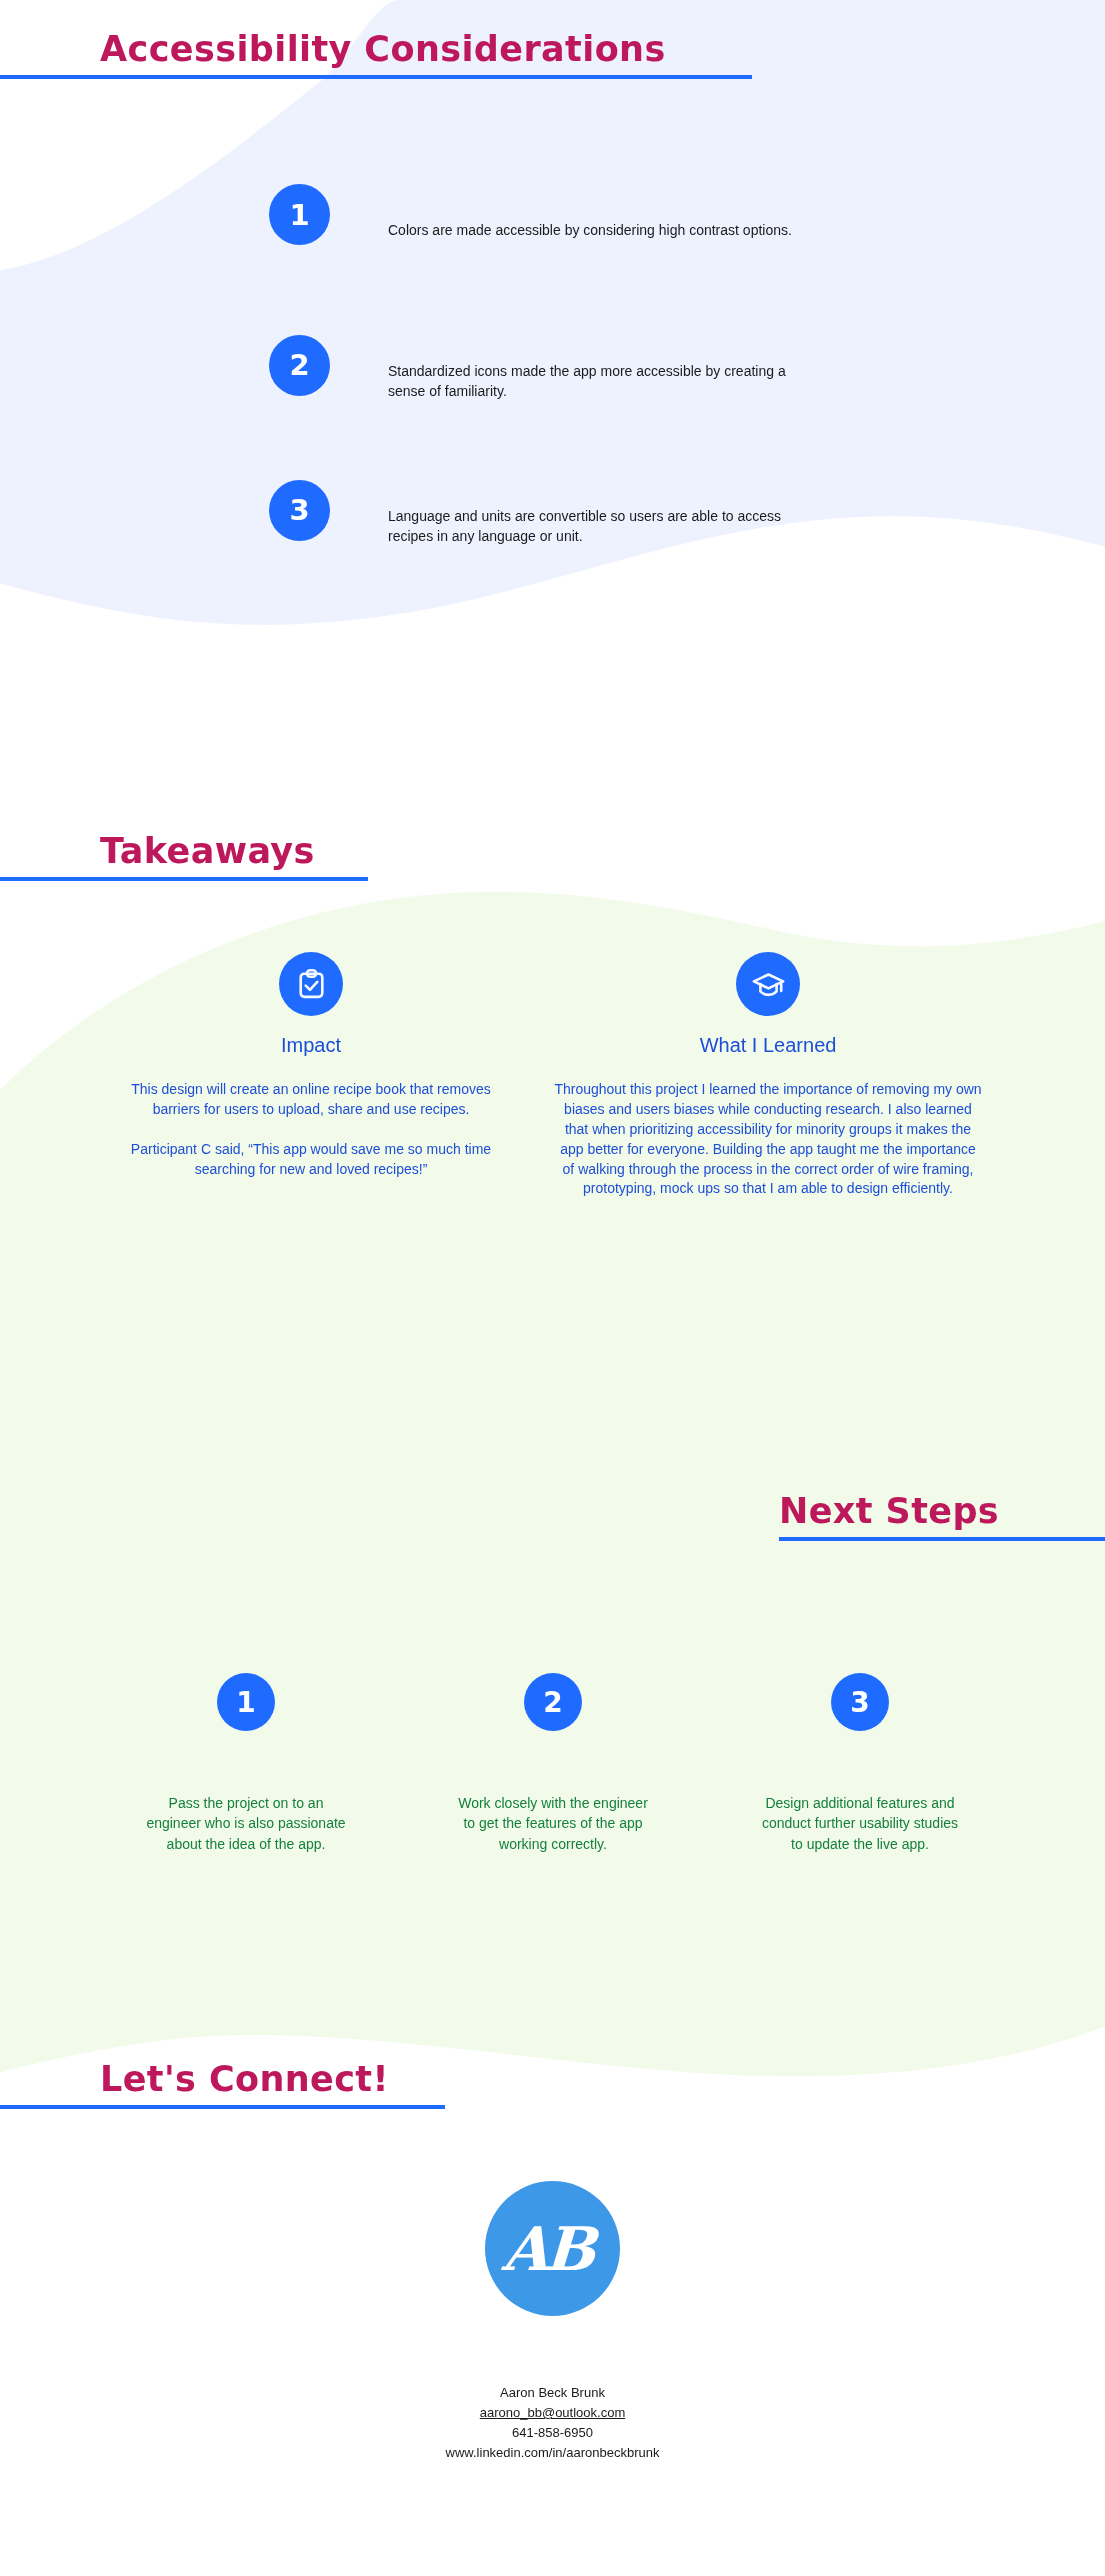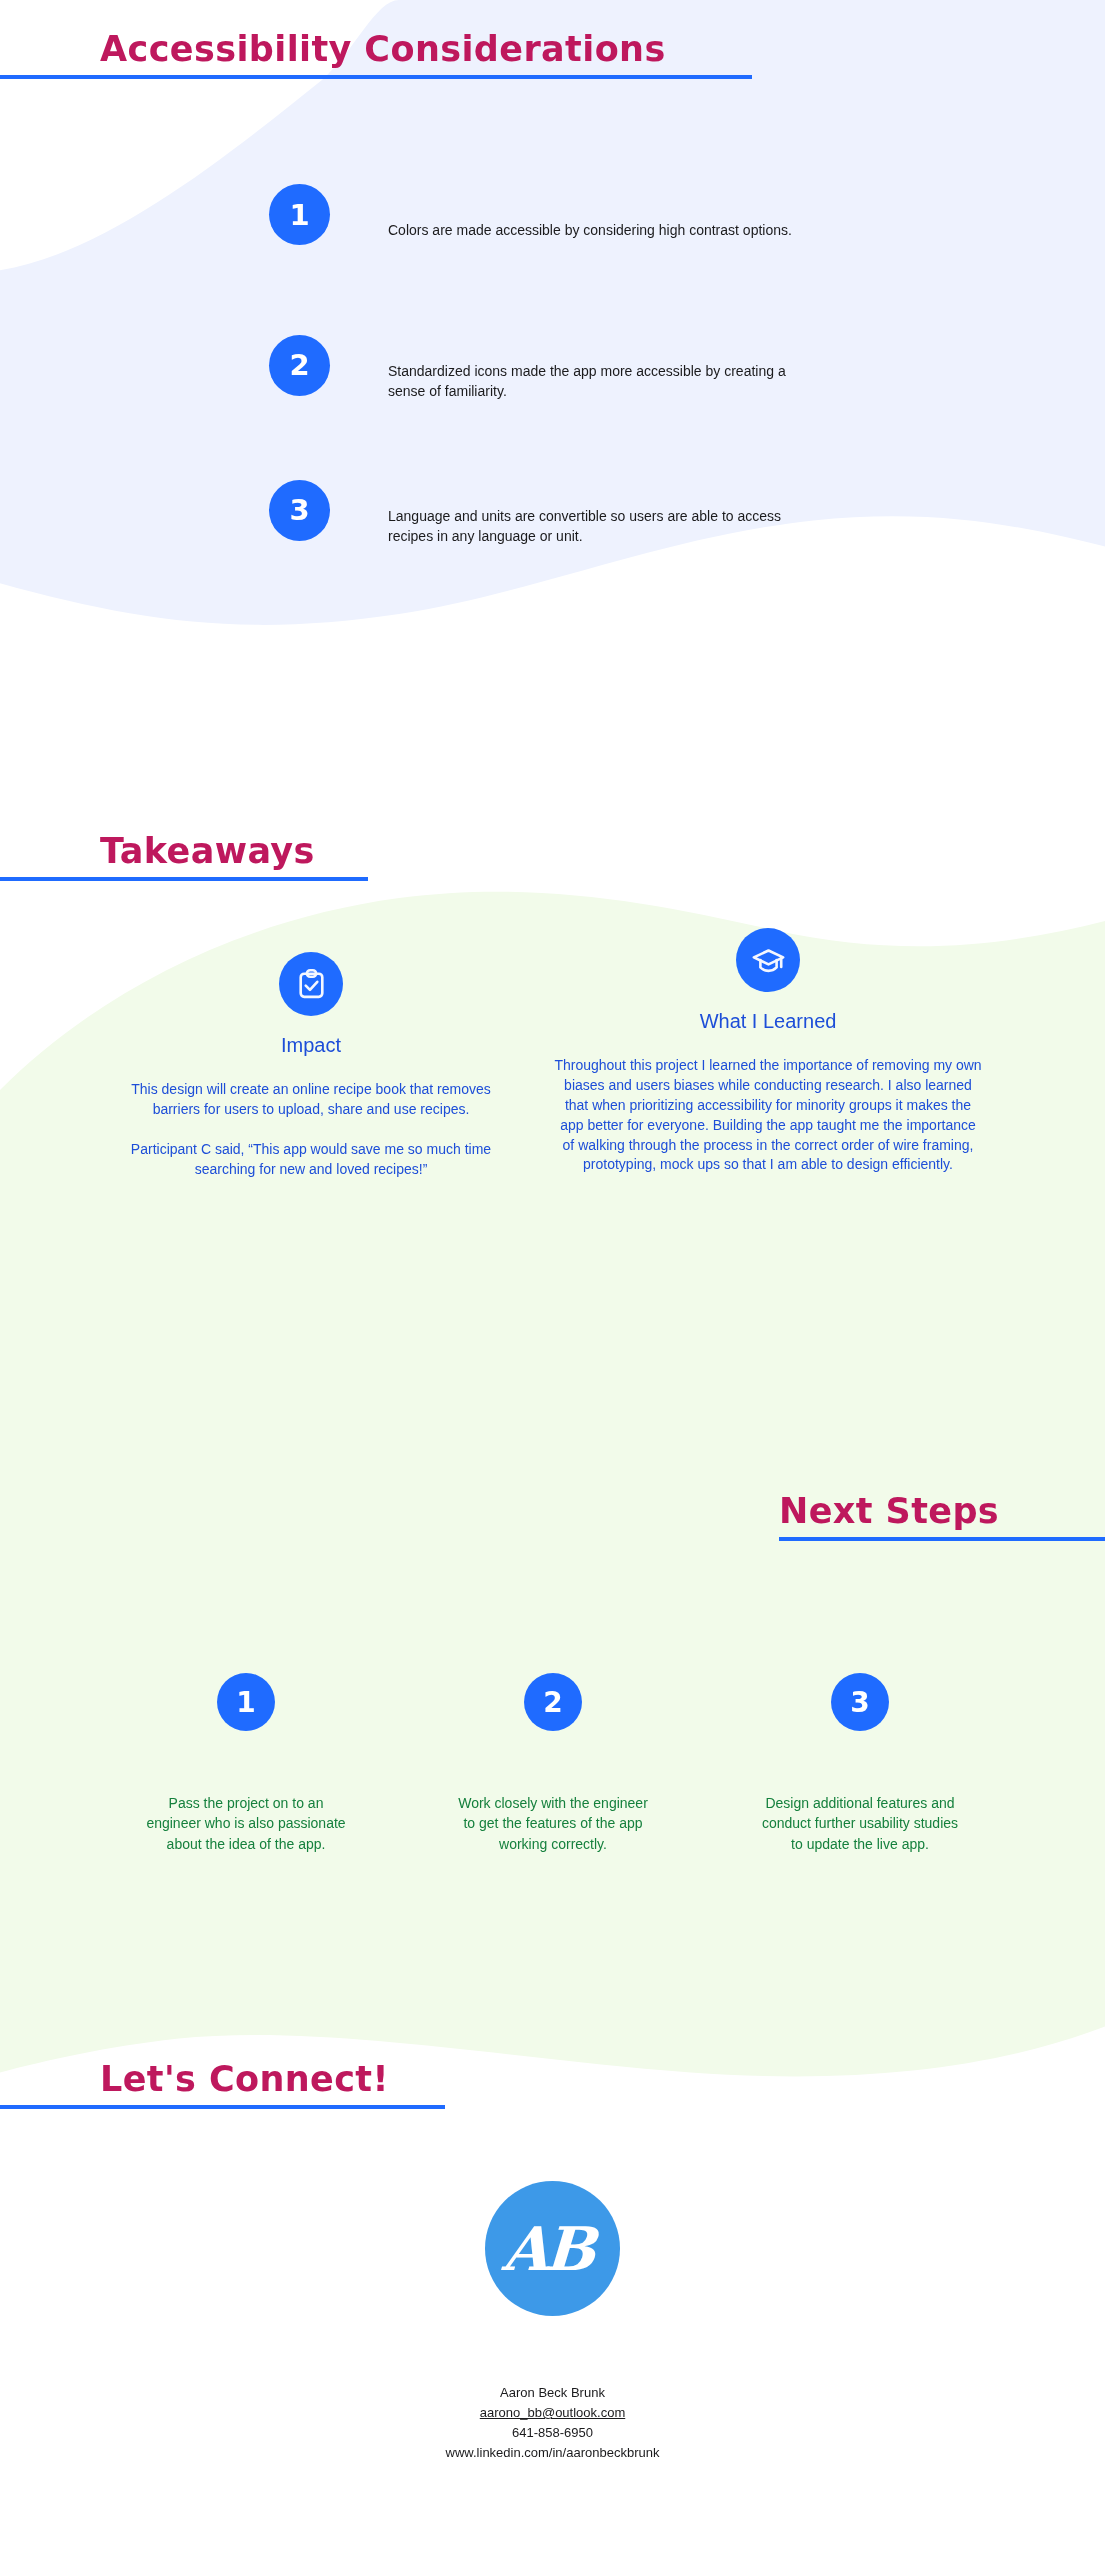--- a/index.html
+++ b/index.html
@@ -230,21 +230,21 @@
         <polyline points="16.5,25.5 22,31 31.5,20.5"></polyline>
       </svg>
     </div>
     <div class="takeaway-title">Impact</div>
     <div class="takeaway-body">
       <p>This design will create an online recipe book that removes barriers for users to upload, share and use recipes.</p>
       <p>Participant C said, “This app would save me so much time searching for new and loved recipes!”</p>
     </div>
   </div>
 
-  <div class="takeaway-col" style="left:553px; top:928px; width:430px;">
+  <div class="takeaway-col" style="left:553px; top:952px; width:430px;">
     <div class="icon-badge">
       <svg width="37" height="37" viewBox="0 0 48 48" fill="none" stroke="#f4f7ff" stroke-width="3.4" stroke-linecap="round" stroke-linejoin="round">
         <polygon points="24,11 43,20 24,29 5,20"></polygon>
         <path d="M13.5 23.5 V33 C13.5 33 18 37.5 24 37.5 C30 37.5 34.5 33 34.5 33 V23.5"></path>
         <line x1="40.5" y1="21.5" x2="40.5" y2="32.5"></line>
       </svg>
     </div>
     <div class="takeaway-title">What I Learned</div>
     <div class="takeaway-body">
       <p>Throughout this project I learned the importance of removing my own biases and users biases while conducting research. I also learned that when prioritizing accessibility for minority groups it makes the app better for everyone. Building the app taught me the importance of walking through the process in the correct order of wire framing, prototyping, mock ups so that I am able to design efficiently.</p>

